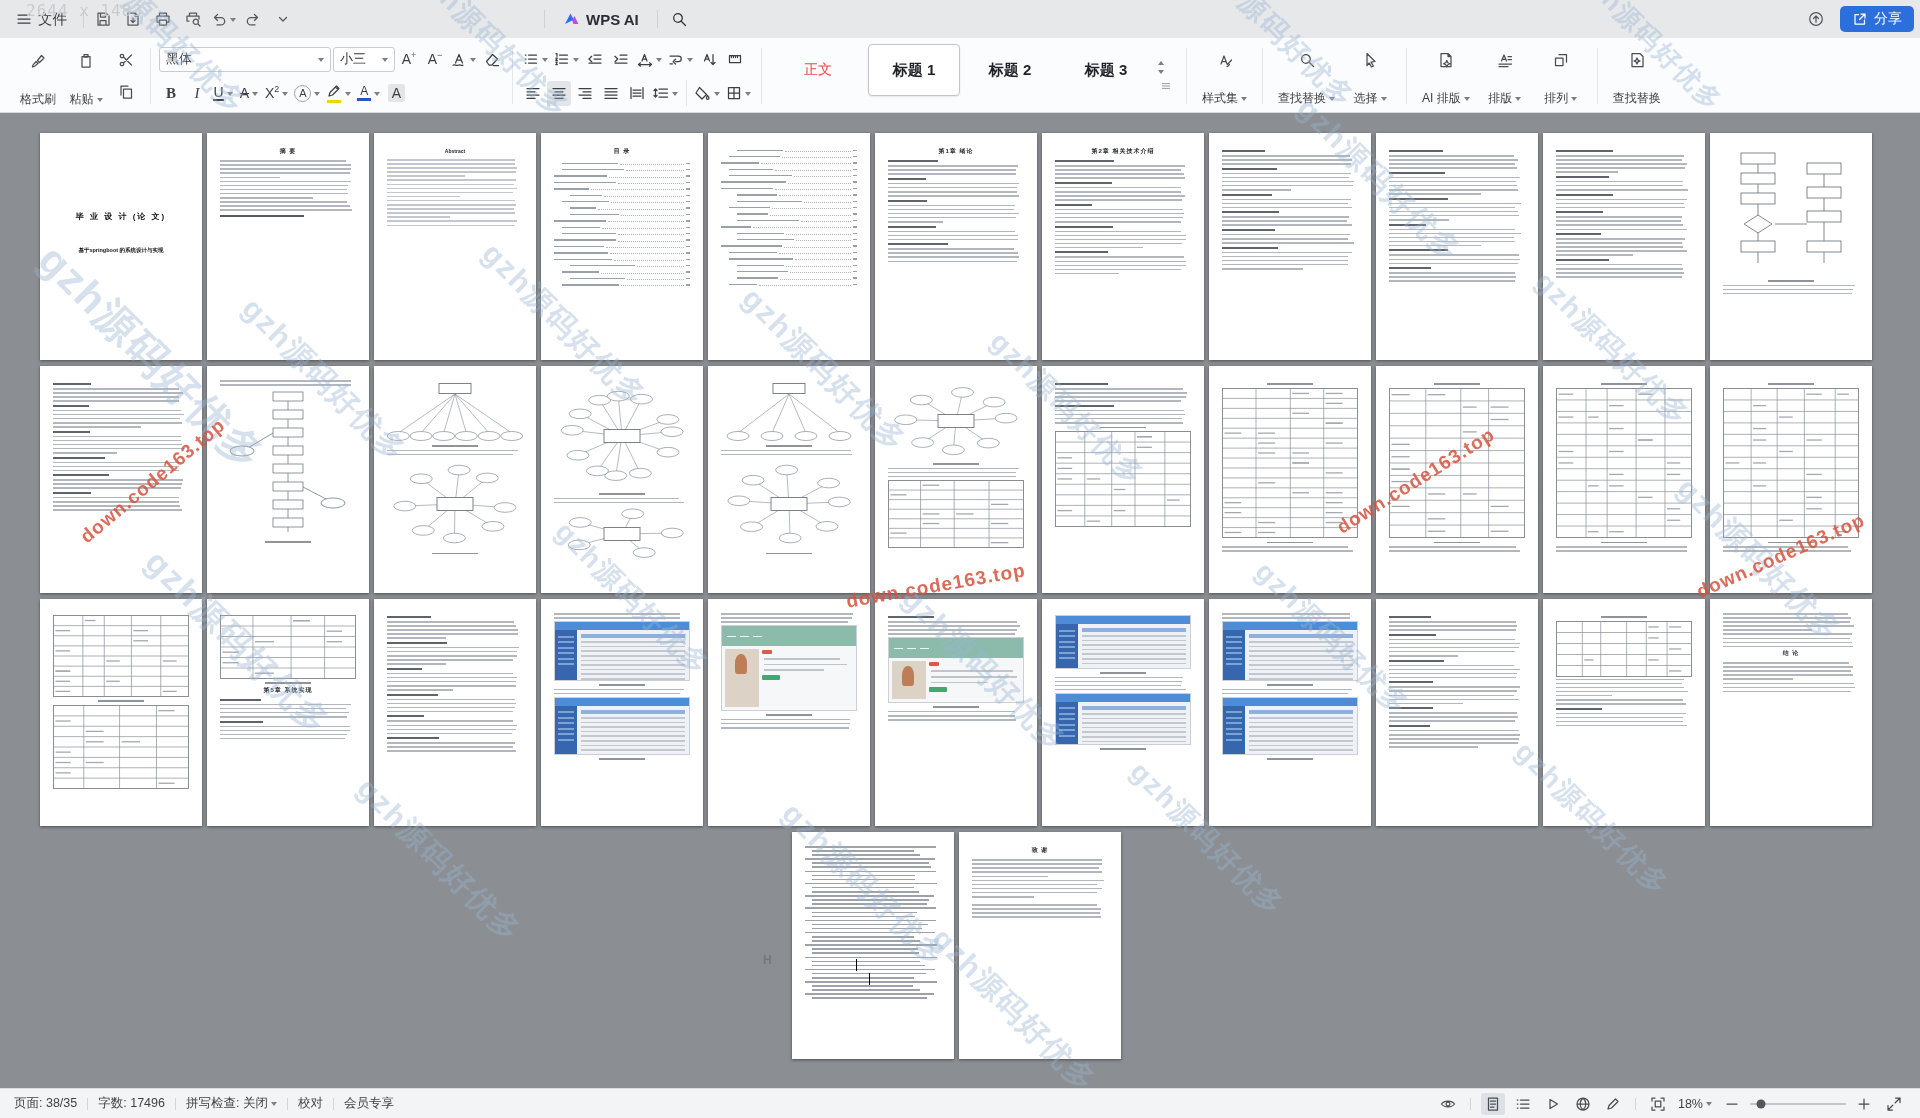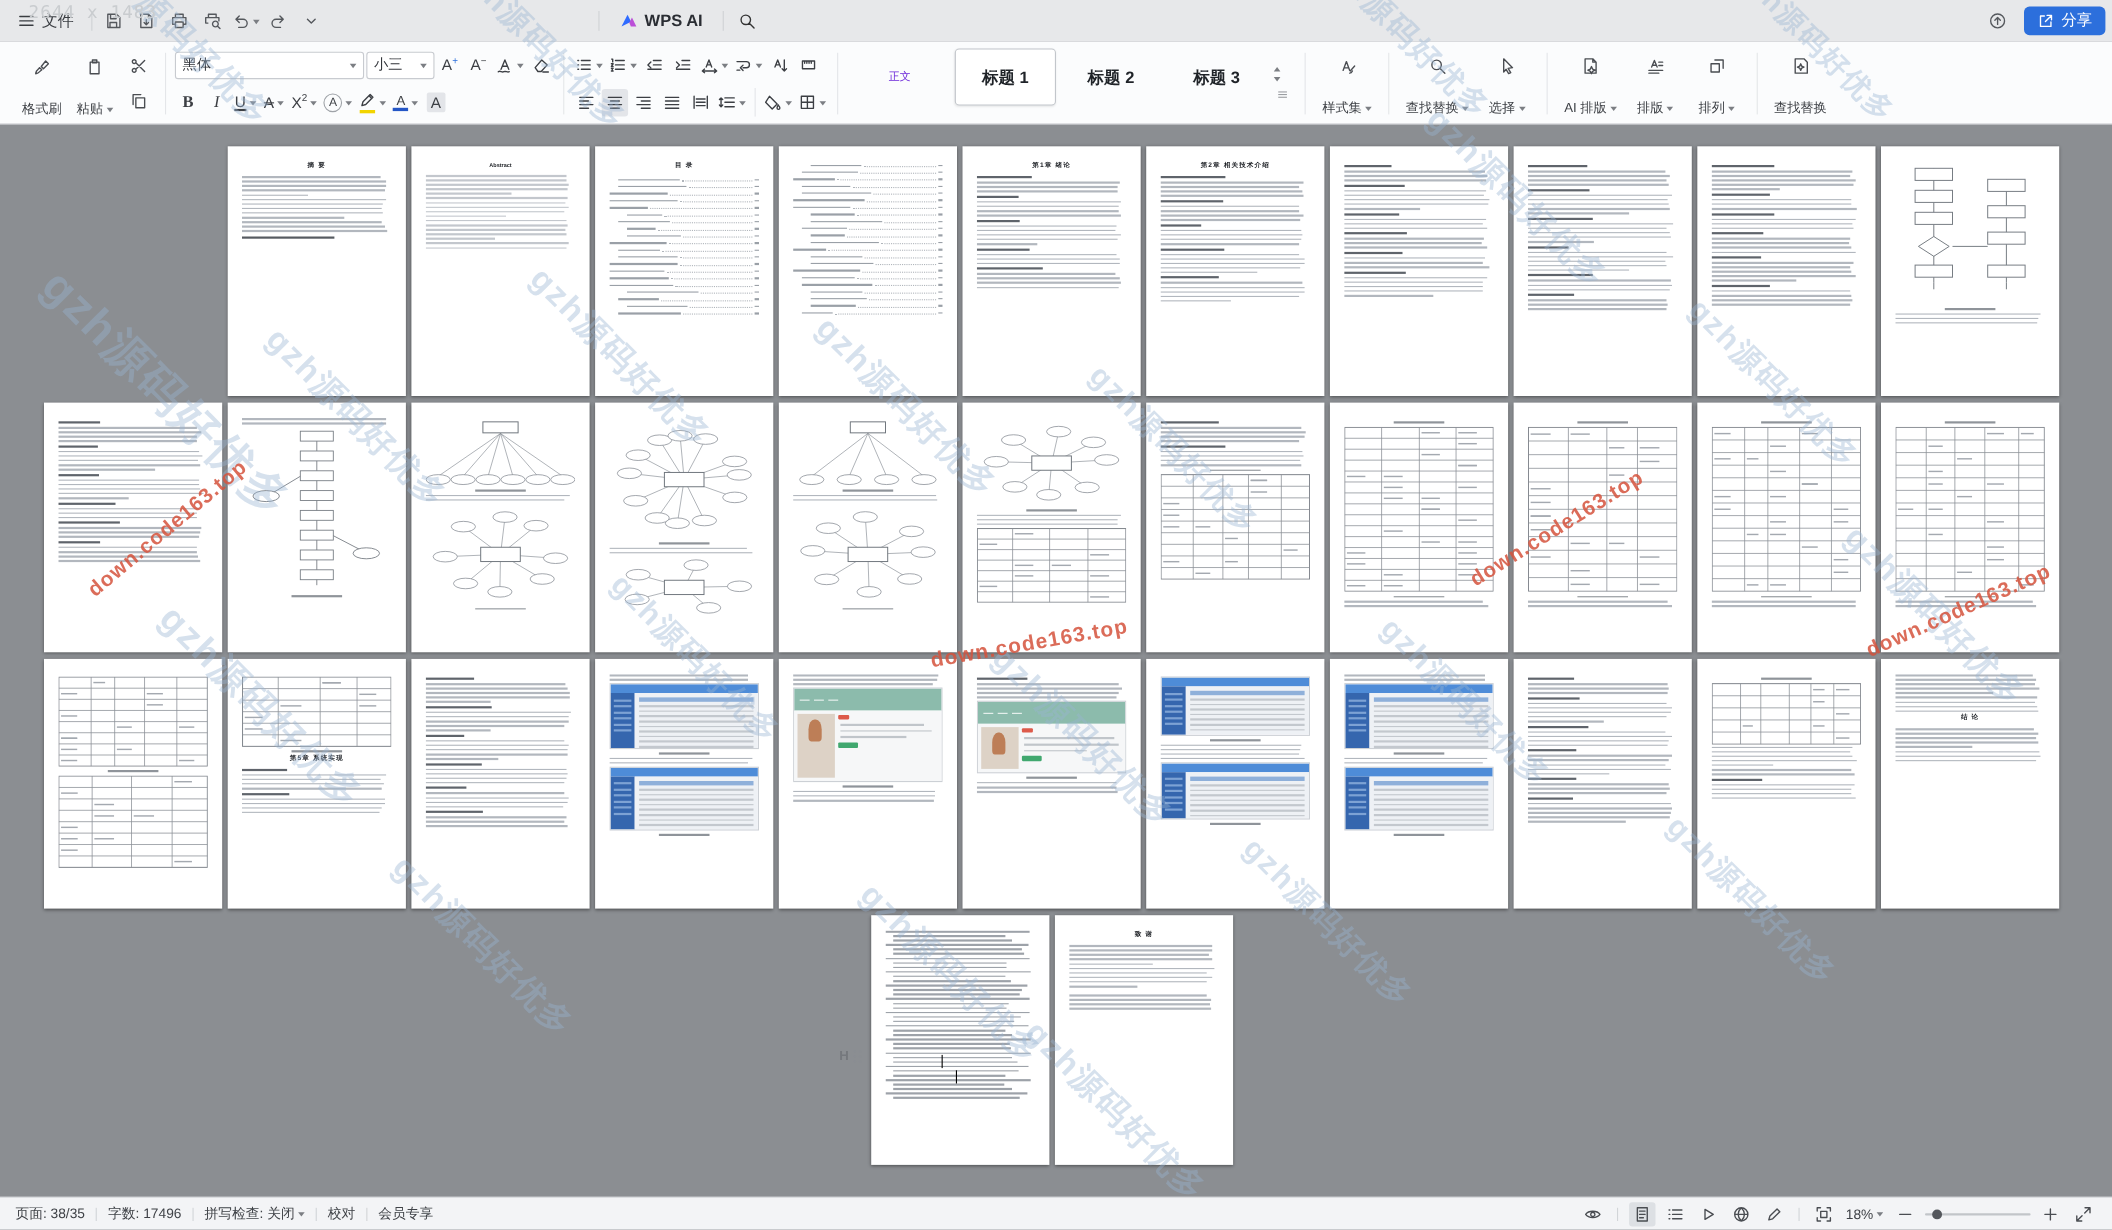--- a/index.html
+++ b/index.html
@@ -42,21 +42,21 @@
 .blue{color:var(--accent)}
 .dd{display:inline-block;width:0;height:0;border:3px solid transparent;border-top:4px solid #7b7e83;margin-left:3px;transform:translateY(2px)}
 .serifB{font-family:"Liberation Serif","DejaVu Serif",serif;font-weight:bold;font-size:15px}
 .serifI{font-family:"Liberation Serif","DejaVu Serif",serif;font-style:italic;font-size:15px}
 .uline{border-bottom:2px solid #3c3f44;line-height:1}
 .strike{text-decoration:line-through}
 .circA{border:1px solid #9fa3a8;border-radius:50%;width:17px;height:17px;display:flex;align-items:center;justify-content:center;font-size:11px}
 .colbar{display:flex;flex-direction:column;align-items:center;line-height:1}
 .colbar .cb{width:14px;height:3px;margin-top:1px}
 .shadeA{background:#e3e5e9;border-radius:2px;padding:1px 4px}
-.galitem{display:flex;align-items:center;justify-content:center;min-width:92px;height:52px;margin:2px 2px;font-size:10px;color:#6d28d9;border-radius:4px;white-space:nowrap}
+.galitem{display:flex;align-items:center;justify-content:center;min-width:92px;height:52px;margin:2px 2px;font-size:14px;color:#ef4444;border-radius:4px;white-space:nowrap}
 .galitem.h{font-weight:bold;font-size:15px;color:#1f2328}
 .galitem.sel{border:1px solid #c2c6cb;background:#fff;box-shadow:0 1px 2px rgba(0,0,0,.08)}
 .gal-arrows{display:flex;flex-direction:column;justify-content:center;gap:3px;padding:0 4px;color:#7b7e83}
 .gal-arrows .dd{margin:0}
 .gal-arrows .up{transform:rotate(180deg)}
 .bigtool{display:flex;flex-direction:column;align-items:center;justify-content:space-between;padding:5px 7px 3px;min-width:56px}
 .bigtool .bi{height:26px;display:flex;align-items:center;color:#4a4d52}
 .bigtool .bl{font-size:12px;color:#3c3f44;display:flex;align-items:center;white-space:nowrap}
 
 .docarea{position:absolute;top:113px;left:0;right:0;bottom:30px;background:var(--docbg);z-index:1}
@@ -561,20 +561,26 @@
           <svg width="16" height="16" viewBox="0 0 16 16" fill="none" stroke="currentColor" stroke-width="1.25" stroke-linecap="round" stroke-linejoin="round">
             <path d="M3 1.5h8l3 3V14.5H3z M8 6l.9 2.1L11 9l-2.1.9L8 12l-.9-2.1L5 9l2.1-.9z"></path>
           </svg>
         </i>
       </span>
     <span class="bl">查找替换</span>
   </div>
 </section>
 
 <main class="docarea" id="docarea">
+    <div class="page" style="left: 40px; top: 20px;">
+      <div class="pg-in">
+        <div class="cv1">毕 业 设 计 (论 文)</div>
+        <div class="cv2">基于springboot 的系统设计与实现</div>
+      </div>
+    </div>
     <div class="page" style="left: 207px; top: 20px;">
       <div class="pg-in">
         <div class="ptitle">摘 要</div>
         <i class="tl" style="width:92.6%"></i>
         <i class="tl" style="width:96.5%"></i>
         <i class="tl" style="width:96.2%"></i>
         <i class="tl" style="width:95.7%"></i>
         <i class="tl" style="width:44.1%"></i>
         <i class="tl" style="width:96.6%"></i>
         <i class="tl" style="width:94.4%"></i>

